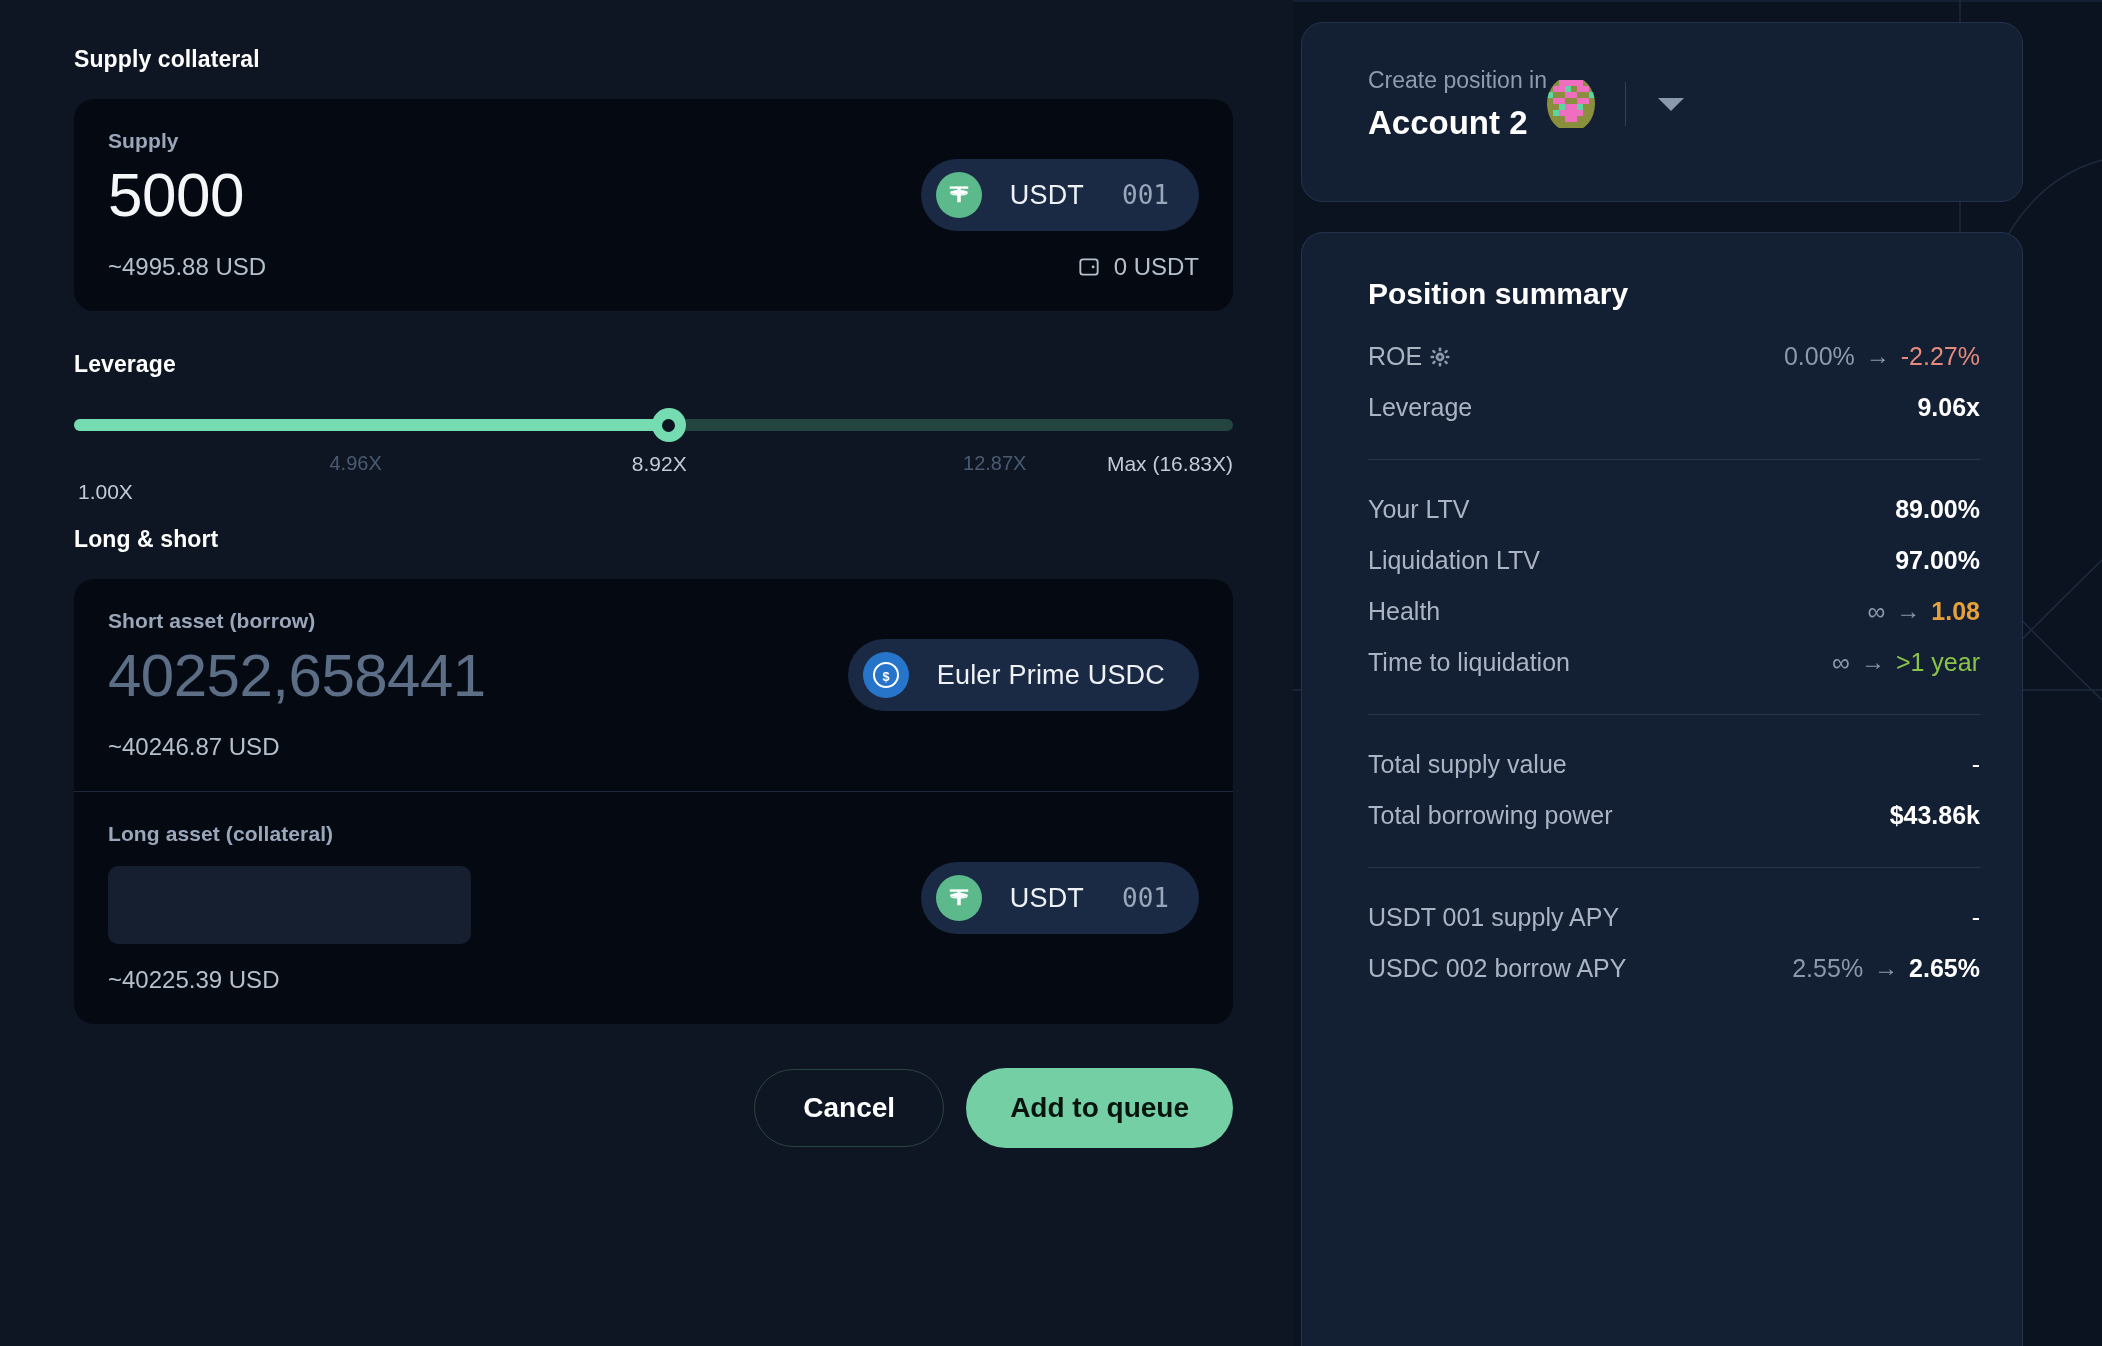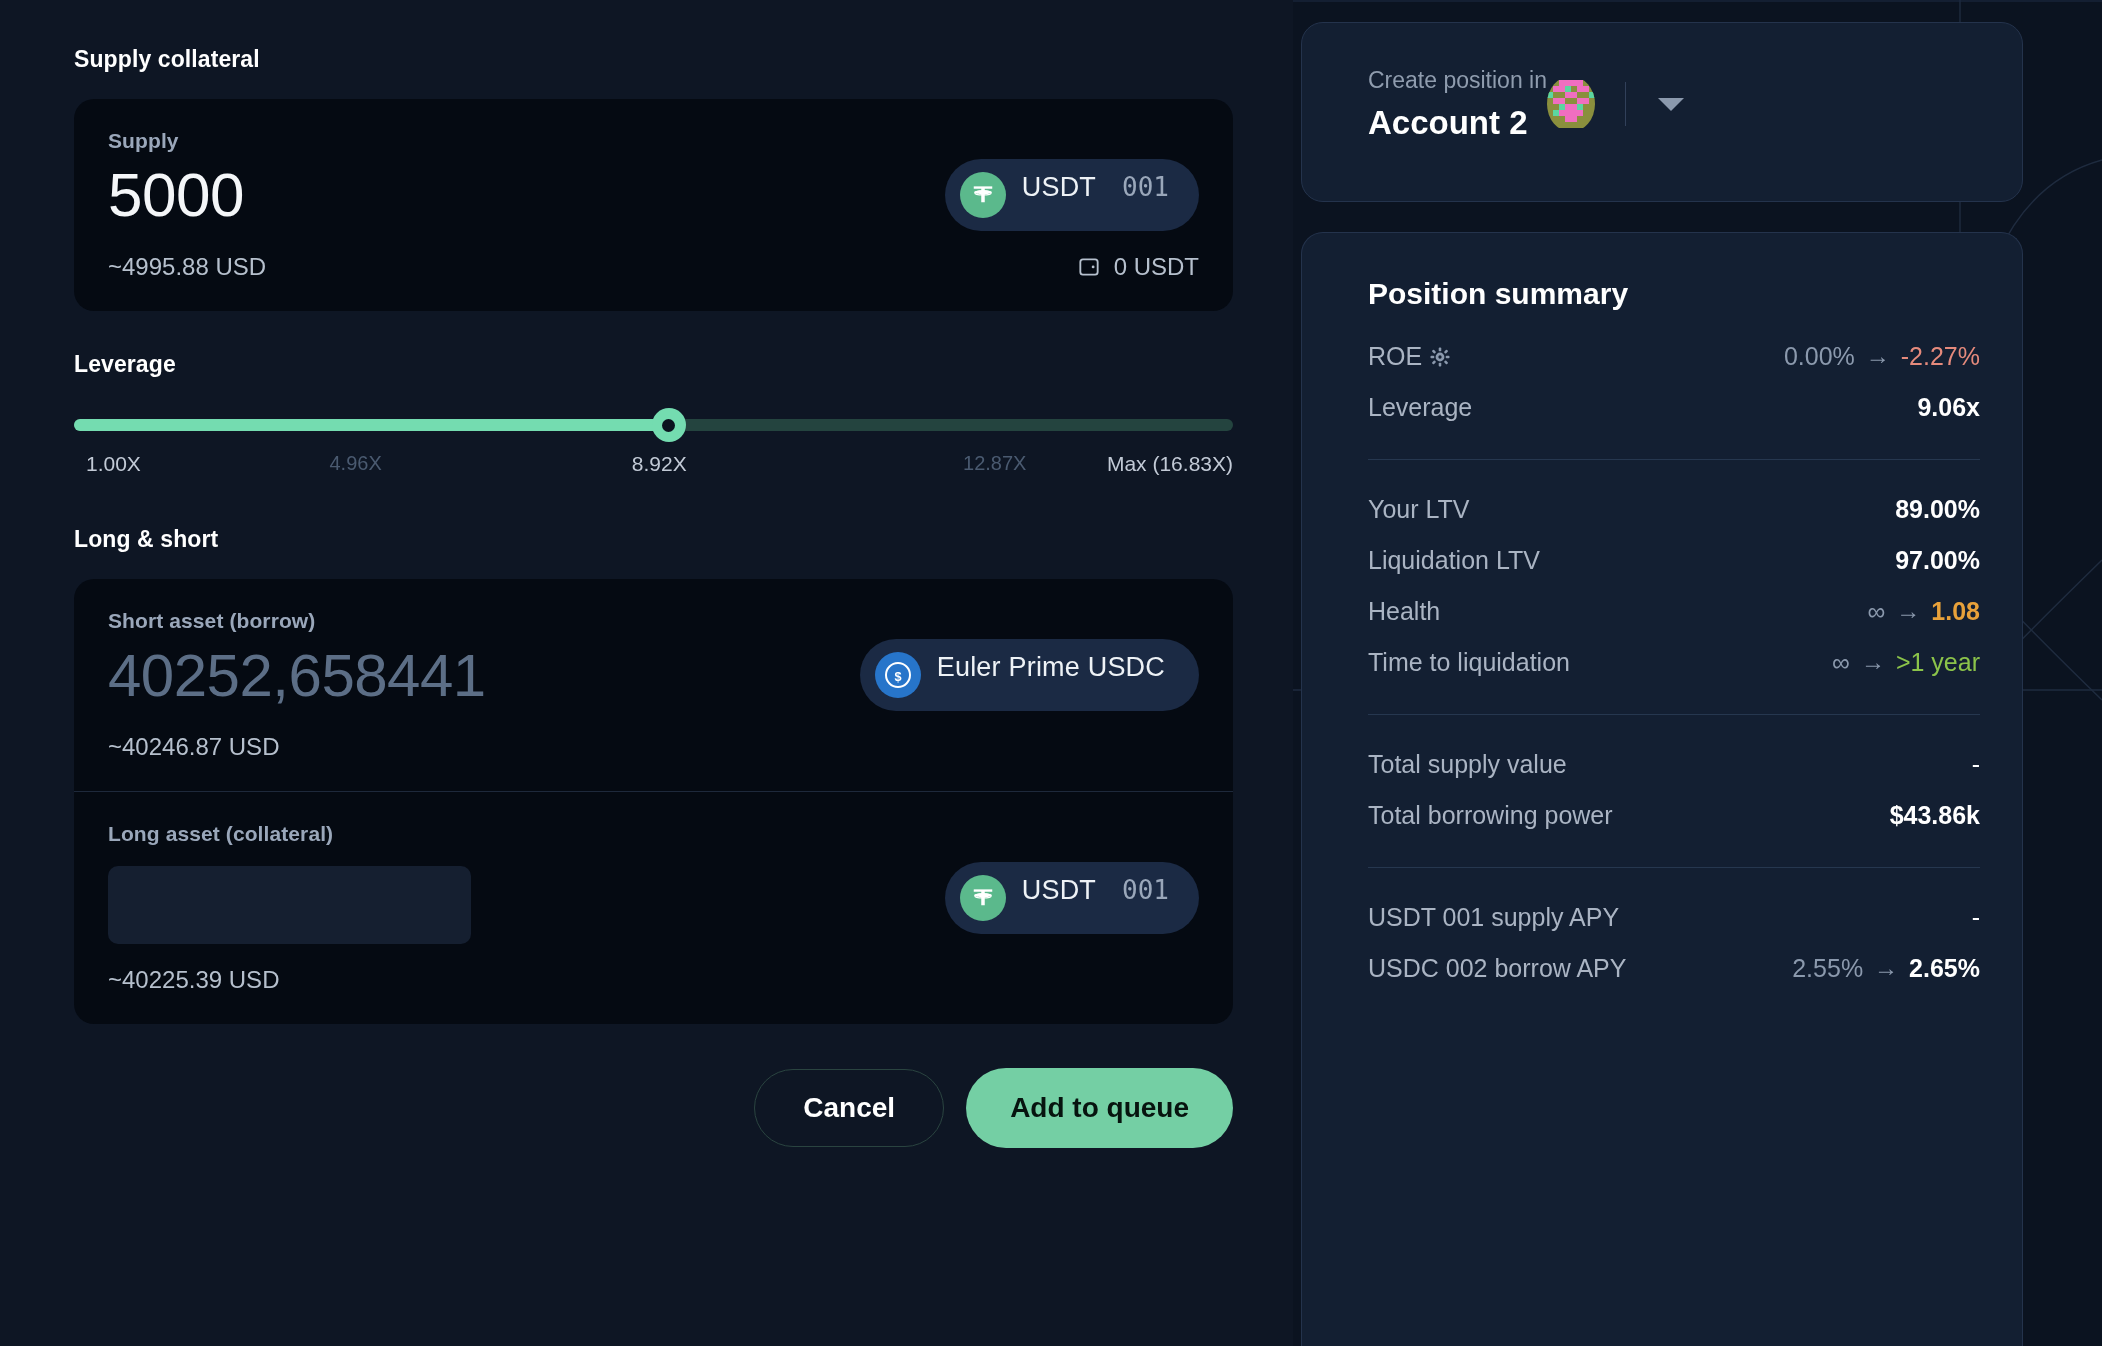--- a/index.html
+++ b/index.html
@@ -74,22 +74,22 @@
     color: #f4f6f8;
     line-height: 1.05;
     letter-spacing: -.5px;
   }
 
   .amount-big.muted { color: #5c6e86; font-size: 60px; }
 
   
   .chip {
     display: inline-flex;
-    align-items: flex-start;
-    gap: 16px;
+    align-items: center;
+    gap: 28px;
     background: #1b2a44;
     border-radius: 999px;
     padding: 13px 30px 13px 15px;
     white-space: nowrap;
   }
   .chip-label {
     font-size: 27px;
     color: #eef2f6;
     letter-spacing: .2px;
   }
@@ -174,21 +174,21 @@
     margin-top: 16px;
     height: 30px;
   }
   .tick {
     position: absolute;
     font-size: 21px;
     color: #c2cad6;
     white-space: nowrap;
   }
   .tick.dim { color: #4a5a70; font-size: 20px; }
-  .tick.t0 { left: 12px; }
+  .tick.t0 { left: 4px; margin-top: 28px; }
   .tick.t1 { left: 24.3%; transform: translateX(-50%); }
   .tick.t2 { left: 50.5%; transform: translateX(-50%); }
   .tick.t3 { left: 75.3%; transform: translateX(-50%); margin-left: 48px; }
   .tick.t4 { right: 0; }
 
   .ls-title { margin-top: 44px; }
 
   .divider-h {
     height: 1px;
     background: #1e293b;

